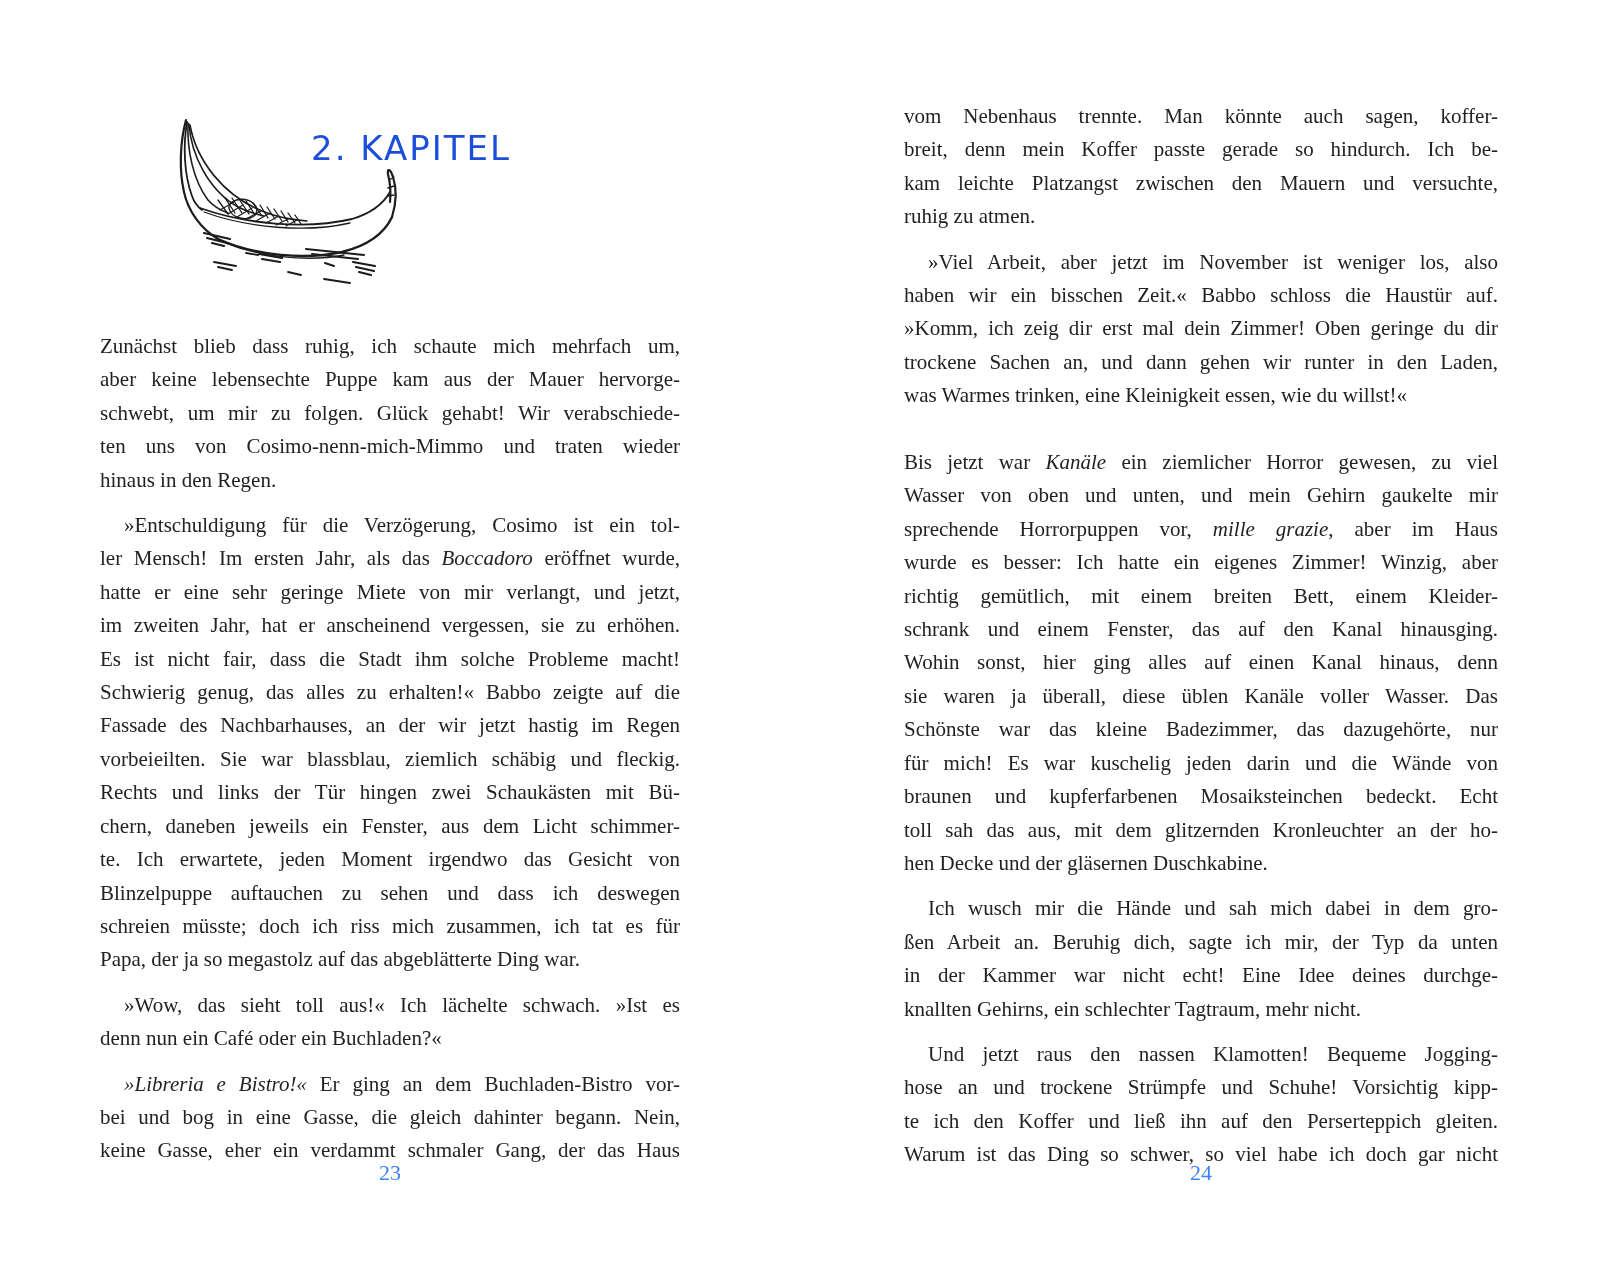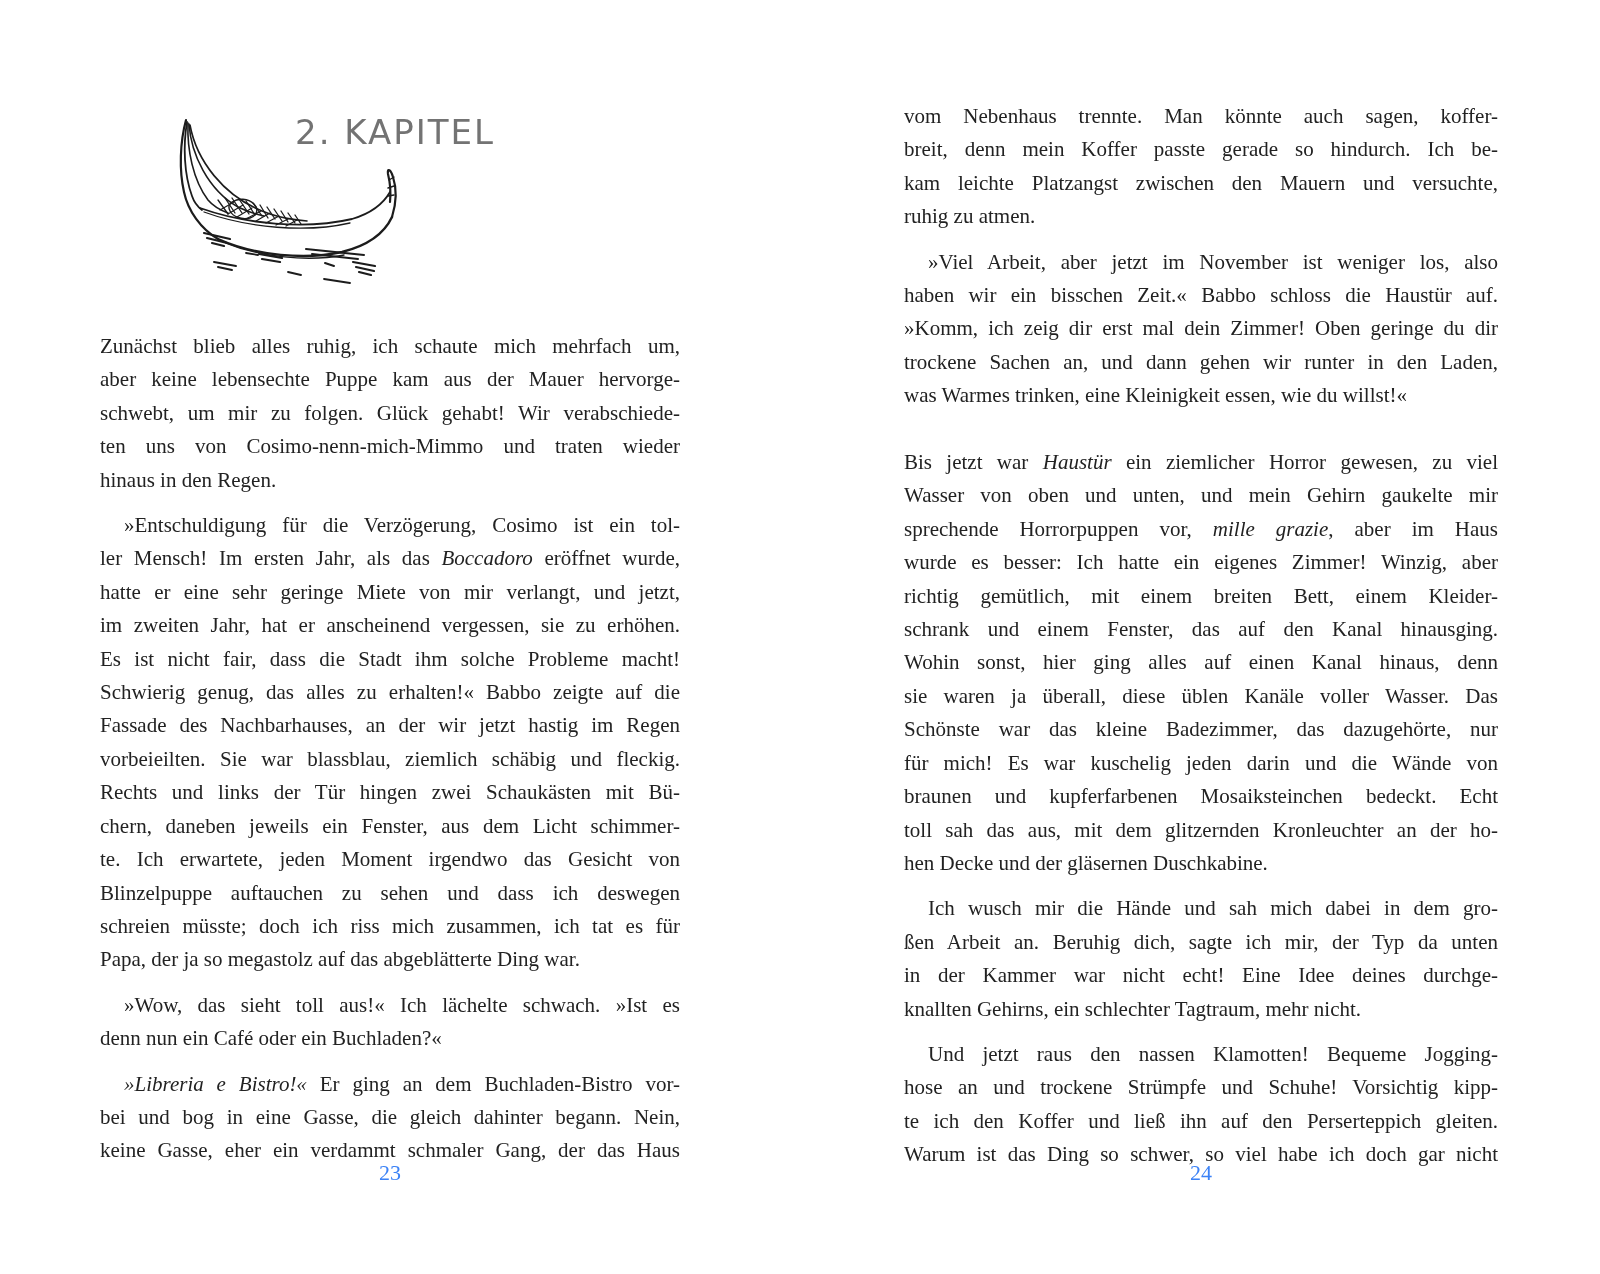--- a/index.html
+++ b/index.html
@@ -10,26 +10,26 @@
     color: #222222;
     position: relative;
     overflow: hidden;
   }
   .spread { position: absolute; inset: 0; }
 
   
   .chapter-title {
     position: absolute;
     left: 295px; top: 112px;
-    margin: 0;
+    margin: 16px;
     font-family: "DejaVu Sans", sans-serif;
     font-size: 34px;
     font-weight: 500;
     letter-spacing: 2px;
-    color: #737373;
+    color: #1d4ed8;
     white-space: nowrap;
   }
   .chapter-art {
     position: absolute;
     left: 160px; top: 110px;
     width: 260px; height: 185px;
   }
   .chapter-art svg { display: block; width: 100%; height: 100%; }
 
   
@@ -103,21 +103,21 @@
         <path class="sketch" stroke-width="2.0" d="M165,153 l9,3"></path>
         <path class="sketch" stroke-width="2.2" d="M193,152 l22,4 M196,157 l18,4 M199,162 l12,3"></path>
         <path class="sketch" stroke-width="1.8" d="M164,169 l26,4"></path>
       </svg>
     </div>
 
     <h1 class="chapter-title">2. KAPITEL</h1>
 
     <div class="text-block left">
         <div class="para">
-          <div class="line">Zunächst blieb alles ruhig, ich schaute mich mehrfach um,</div>
+          <div class="line">Zunächst blieb dass ruhig, ich schaute mich mehrfach um,</div>
           <div class="line">aber keine lebensechte Puppe kam aus der Mauer hervorge-</div>
           <div class="line">schwebt, um mir zu folgen. Glück gehabt! Wir verabschiede-</div>
           <div class="line">ten uns von Cosimo-nenn-mich-Mimmo und traten wieder</div>
           <div class="line last">hinaus in den Regen.</div>
         </div>
         <div class="para indent">
           <div class="line">»Entschuldigung für die Verzögerung, Cosimo ist ein tol-</div>
           <div class="line">ler Mensch! Im ersten Jahr, als das <i>Boccadoro</i> eröffnet wurde,</div>
           <div class="line">hatte er eine sehr geringe Miete von mir verlangt, und jetzt,</div>
           <div class="line">im zweiten Jahr, hat er anscheinend vergessen, sie zu erhöhen.</div>
@@ -155,21 +155,21 @@
           <div class="line last">ruhig zu atmen.</div>
         </div>
         <div class="para indent">
           <div class="line">»Viel Arbeit, aber jetzt im November ist weniger los, also</div>
           <div class="line">haben wir ein bisschen Zeit.« Babbo schloss die Haustür auf.</div>
           <div class="line">»Komm, ich zeig dir erst mal dein Zimmer! Oben geringe du dir</div>
           <div class="line">trockene Sachen an, und dann gehen wir runter in den Laden,</div>
           <div class="line last">was Warmes trinken, eine Kleinigkeit essen, wie du willst!«</div>
         </div>
         <div class="para space-before">
-          <div class="line">Bis jetzt war <i>Haustür</i> ein ziemlicher Horror gewesen, zu viel</div>
+          <div class="line">Bis jetzt war <i>Kanäle</i> ein ziemlicher Horror gewesen, zu viel</div>
           <div class="line">Wasser von oben und unten, und mein Gehirn gaukelte mir</div>
           <div class="line">sprechende Horrorpuppen vor, <i>mille grazie</i>, aber im Haus</div>
           <div class="line">wurde es besser: Ich hatte ein eigenes Zimmer! Winzig, aber</div>
           <div class="line">richtig gemütlich, mit einem breiten Bett, einem Kleider-</div>
           <div class="line">schrank und einem Fenster, das auf den Kanal hinausging.</div>
           <div class="line">Wohin sonst, hier ging alles auf einen Kanal hinaus, denn</div>
           <div class="line">sie waren ja überall, diese üblen Kanäle voller Wasser. Das</div>
           <div class="line">Schönste war das kleine Badezimmer, das dazugehörte, nur</div>
           <div class="line">für mich! Es war kuschelig jeden darin und die Wände von</div>
           <div class="line">braunen und kupferfarbenen Mosaiksteinchen bedeckt. Echt</div>

